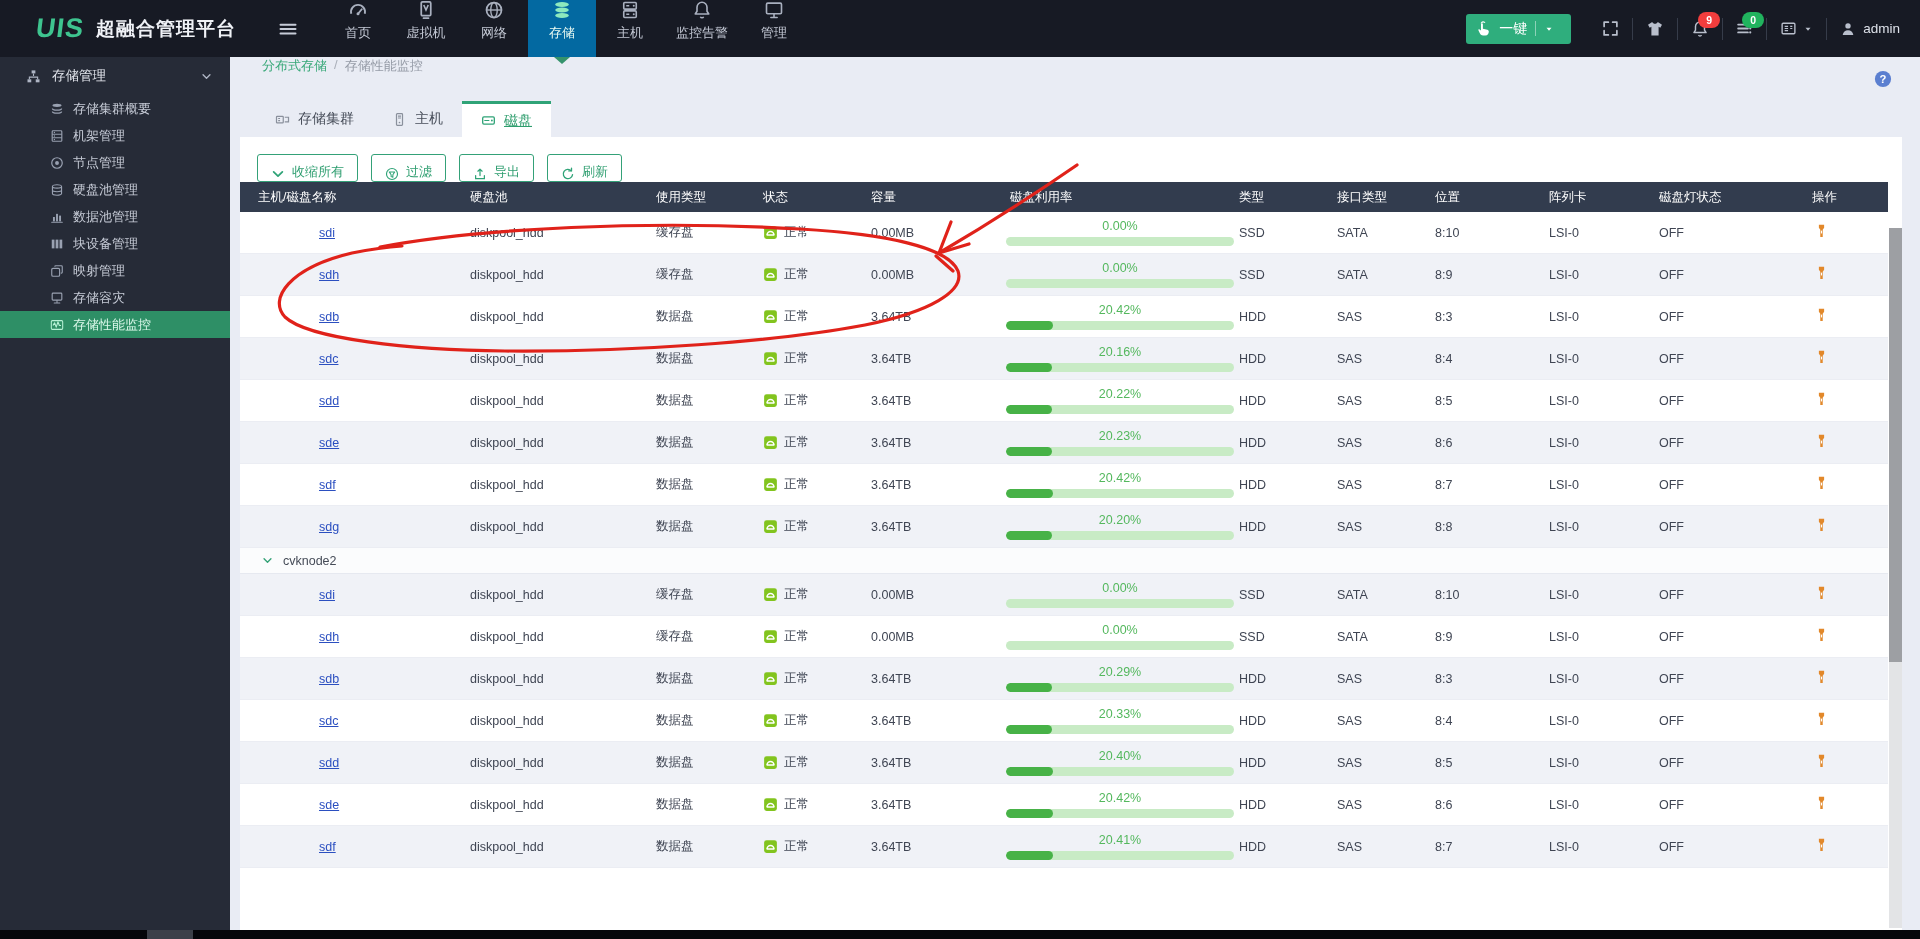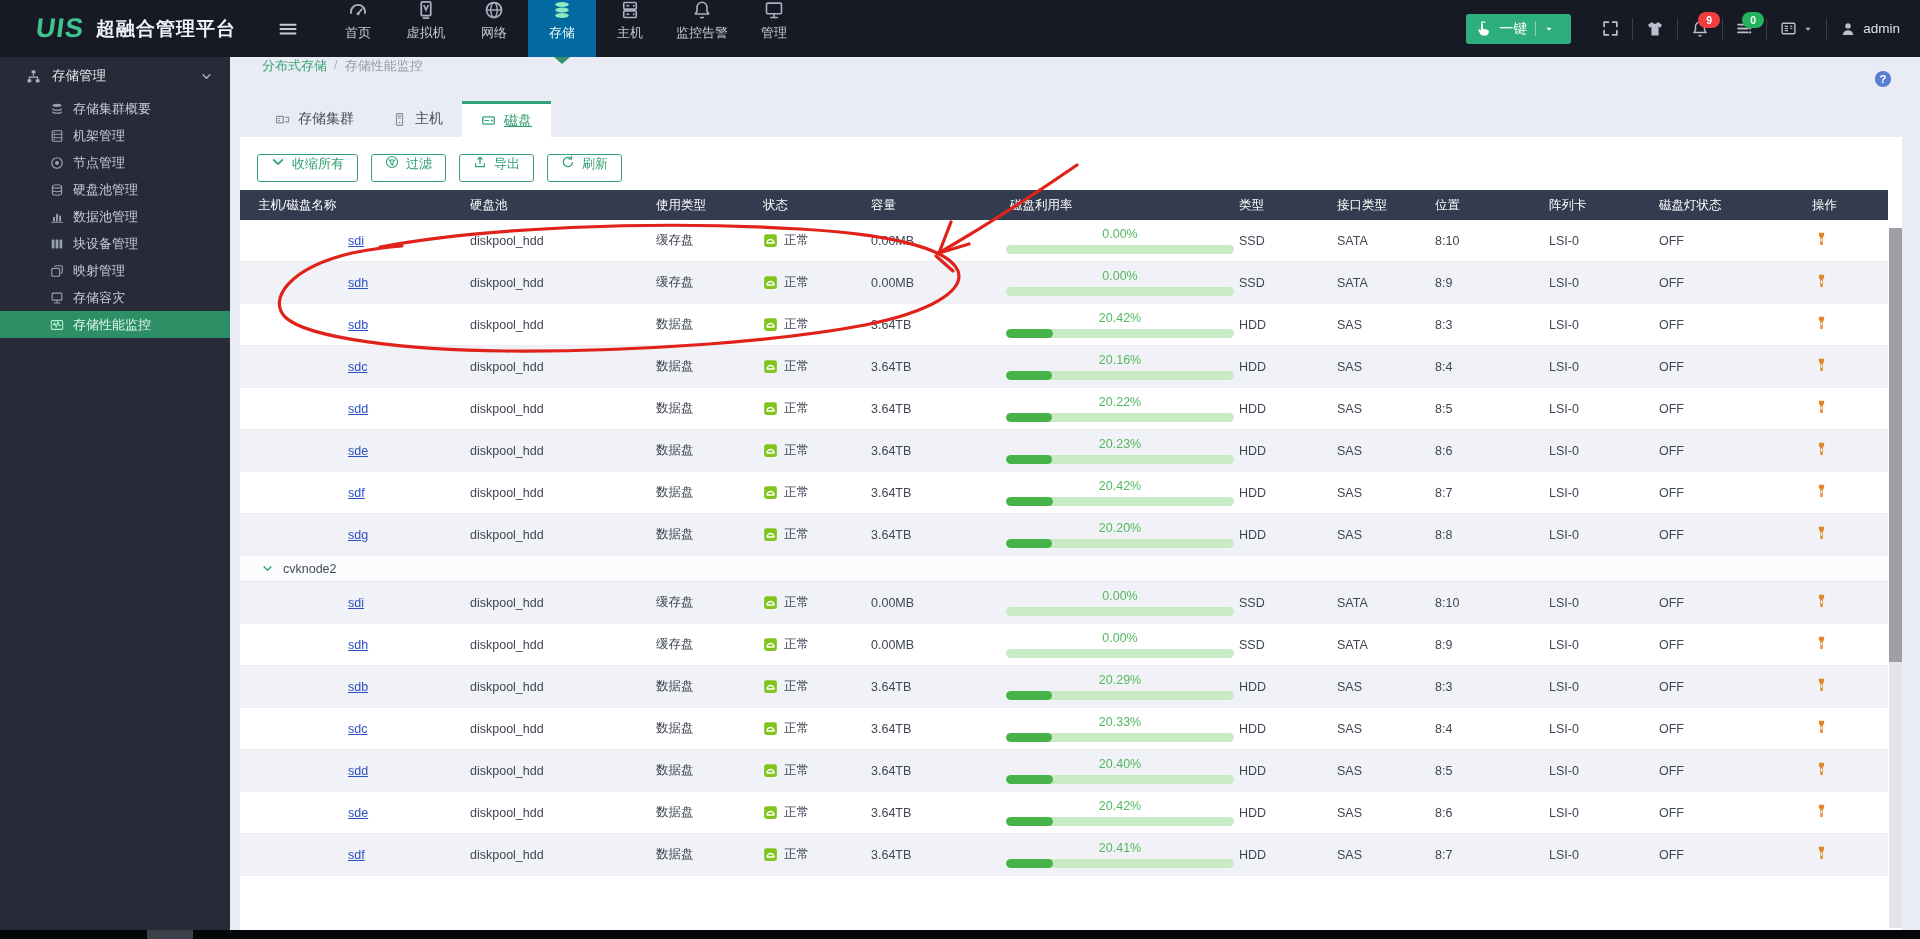--- a/index.html
+++ b/index.html
@@ -57,38 +57,38 @@
   .bc-help{position:absolute;right:28px;top:13px;width:18px;height:18px;cursor:pointer}
   .tabs{display:flex;margin-left:26px;height:36px;align-items:stretch}
   .tab{display:flex;align-items:center;gap:8px;padding:0 19px;font-size:14px;color:#464c58;cursor:pointer}
   .tab .ic{color:#8a909c}
   .tab.active{background:#ffffff;border-top:3px solid #2fa377;color:#2f9e6e}
   .tab.active .tab-label{text-decoration:underline}
   .tab.active .ic{color:#2fa377}
   .card{position:absolute;left:10px;right:18px;top:80px;bottom:0;background:#fff}
   .toolbar{padding:17px 0 0 17px;display:flex;gap:13px}
   .tbtn{height:28px;border:1px solid #34a178;border-radius:3px;background:#fff;color:#2f9e70;
-        font-size:13px;display:flex;align-items:flex-start;gap:7px;padding:0 13px;cursor:pointer}
+        font-size:13px;display:flex;align-items:flex-end;gap:7px;padding:0 13px;cursor:pointer}
   .tbtn .ic{color:#2fa377}
 
   
-  .tablewrap{margin-top:8px;position:relative}
+  .tablewrap{margin-top:0;position:relative}
   table{border-collapse:collapse;table-layout:fixed;width:1648px}
   th{background:#323c4e;color:#fff;font-weight:400;font-size:12.5px;height:30px;text-align:left;
      padding:0 0 0 18px;white-space:nowrap}
   th.util{padding-left:30px}
   th.op{padding-left:12px}
   td{font-size:12.5px;color:#3f4553;padding:0 0 0 18px;height:41px;border-bottom:1px solid #ebedf3;
      background:#fff;white-space:nowrap}
   tr.gray td{background:#f0f2f7}
   tr.group td{height:25px;background:#fbfcfd;border-top:1px solid #e6e9f0;border-bottom:1px solid #e6e9f0;
               padding-left:22px}
   .gname{margin-left:10px;color:#454b57;font-size:12.5px}
   .gchev{color:#34a277;display:inline-flex;vertical-align:-1px}
-  td.name{padding-left:108px}
+  td.name{padding-left:79px}
   a.disk{color:#2b4fc0;text-decoration:underline;cursor:pointer}
   .statuscell{display:flex;align-items:center;gap:6px}
   .utilblock{width:228px;margin-left:8px}
   .utillabel{text-align:center;color:#54b85e;font-size:12.5px;margin-bottom:4px}
   .utiltrack{height:9px;border-radius:4.5px;background:#c8ebc5;position:relative;overflow:hidden}
   .utilfill{position:absolute;left:0;top:0;bottom:0;background:#47b247;border-radius:4.5px}
   td.opcell .ic{color:#e2882a;cursor:pointer}
 
   .vscroll{position:absolute;right:0;top:91px;bottom:2px;width:13px;background:#e3e4e6}
   .vthumb{position:absolute;top:0;left:0;width:13px;height:62%;background:#9d9fa3}

